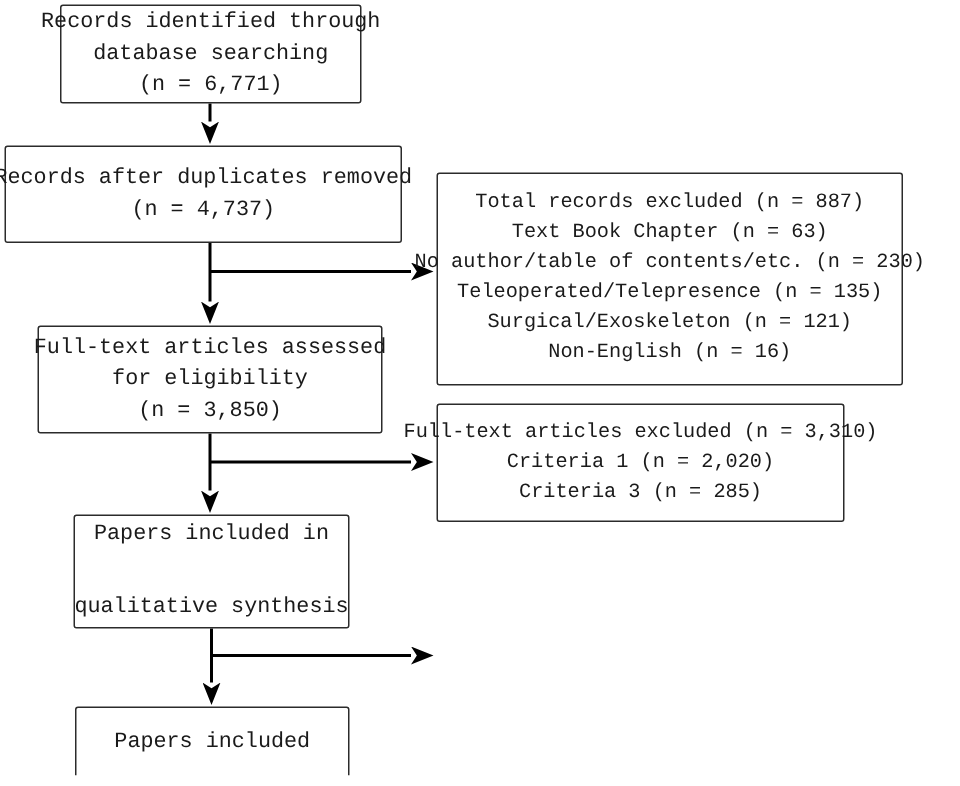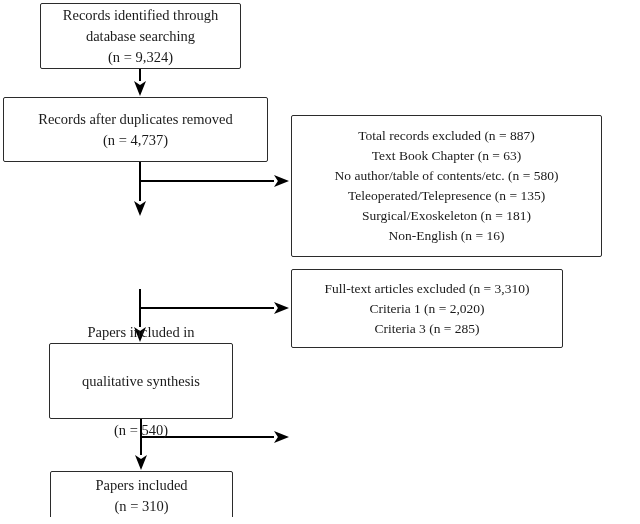--- a/index.html
+++ b/index.html
@@ -5,21 +5,21 @@
   html, body {
     margin: 0;
     padding: 0;
     background: #ffffff;
   }
   #canvas {
     position: relative;
     width: 640px;
     height: 517px;
     background: #ffffff;
-    font-family: Liberation Serif, serif;
+    font-family: Liberation Mono, monospace;
     color: #1a1a1a;
     overflow: hidden;
     border-radius: 12px;
   }
   #arrow-layer {
     position: absolute;
     left: 0;
     top: 0;
     width: 640px;
     height: 524px;
@@ -66,46 +66,49 @@
     <path d="M140 181 L274 181" stroke="#000" stroke-width="2" marker-end="url(#ah)"></path>
     <path d="M140 289 L140 327" stroke="#000" stroke-width="2" marker-end="url(#ah)"></path>
     <path d="M140 308 L274 308" stroke="#000" stroke-width="2" marker-end="url(#ah)"></path>
     <path d="M141 419 L141 455" stroke="#000" stroke-width="2" marker-end="url(#ah)"></path>
     <path d="M141 437 L274 437" stroke="#000" stroke-width="2" marker-end="url(#ah)"></path>
   </svg>
 
   <div class="box main" style="left:40px; top:3px; width:201px; height:66px;">
     <div class="tline">Records identified through</div>
     <div class="tline">database searching</div>
-    <div class="tline">(n = 9,324)</div>
+    <div class="tline">(n = 6,771)</div>
   </div>
 
   <div class="box main" style="left:3px; top:97px; width:265px; height:65px;">
     <div class="tline">Records after duplicates removed</div>
     <div class="tline">(n = 4,737)</div>
   </div>
 
+  <div class="box main" style="left:25px; top:217px; width:230px; height:72px;">
+    <div class="tline">Full-text articles assessed</div>
+    <div class="tline">for eligibility</div>
+    <div class="tline">(n = 3,850)</div>
+  </div>
 
   <div class="box main" style="left:49px; top:343px; width:184px; height:76px;gap:28px;">
     <div class="tline">Papers included in</div>
     <div class="tline">qualitative synthesis</div>
-    <div class="tline">(n = 540)</div>
   </div>
 
   <div class="box main" style="left:50px; top:471px; width:183px; height:49px;">
     <div class="tline">Papers included</div>
-    <div class="tline">(n = 310)</div>
   </div>
 
   <div class="box side" style="left:291px; top:115px; width:311px; height:142px;">
     <div class="tline">Total records excluded (n = 887)</div>
     <div class="tline">Text Book Chapter (n = 63)</div>
-    <div class="tline">No author/table of contents/etc. (n = 580)</div>
+    <div class="tline">No author/table of contents/etc. (n = 230)</div>
     <div class="tline">Teleoperated/Telepresence (n = 135)</div>
-    <div class="tline">Surgical/Exoskeleton (n = 181)</div>
+    <div class="tline">Surgical/Exoskeleton (n = 121)</div>
     <div class="tline">Non-English (n = 16)</div>
   </div>
 
   <div class="box side" style="left:291px; top:269px; width:272px; height:79px;">
     <div class="tline">Full-text articles excluded (n = 3,310)</div>
     <div class="tline">Criteria 1 (n = 2,020)</div>
     <div class="tline">Criteria 3 (n = 285)</div>
   </div>
 
 

